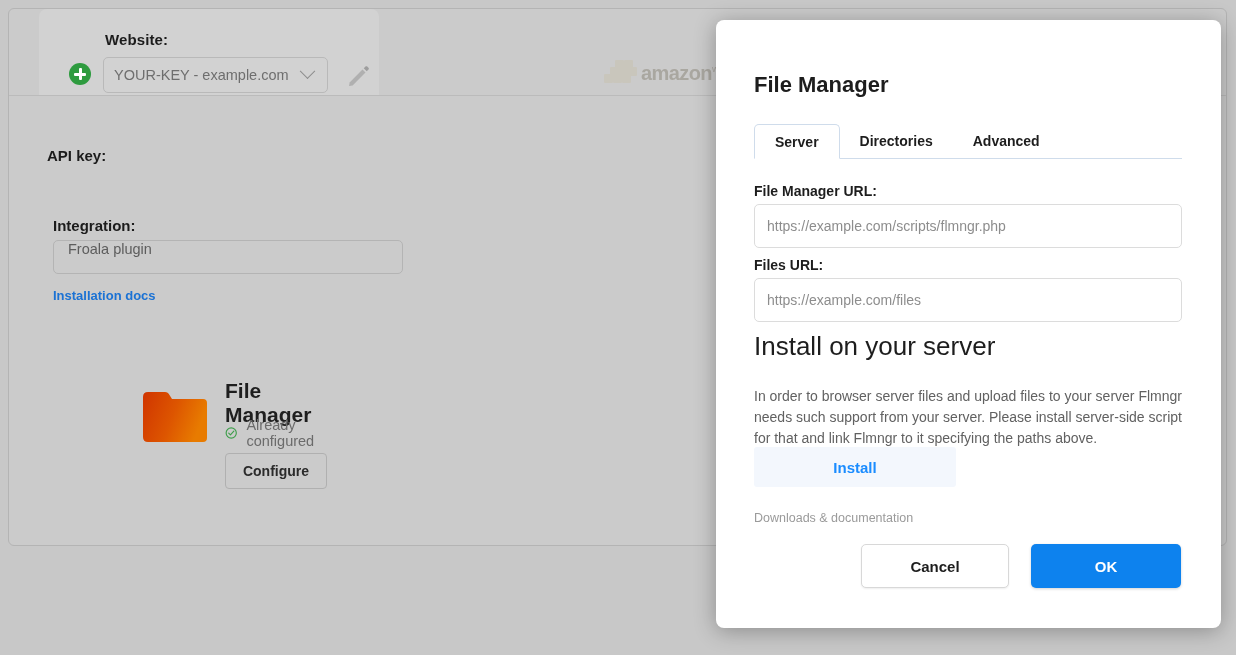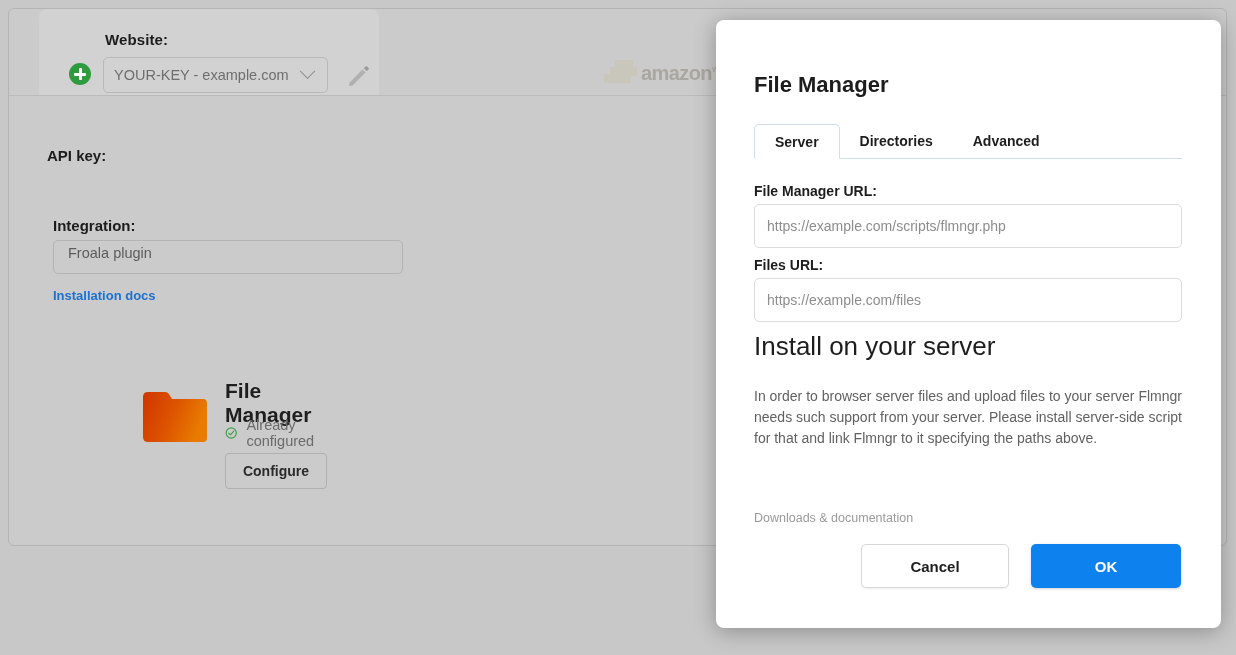--- a/index.html
+++ b/index.html
@@ -178,22 +178,22 @@
     position:absolute; left: 44px; top: 208px;
     font-size: 15px; font-weight: bold; color:#1c1c1c;
   }
   #integration-field {
     position:absolute; left:44px; top:231px;
     width: 350px; height:34px;
     box-sizing:border-box;
     border:1px solid #b4b4b4;
     border-radius:5px;
     background: transparent;
-    display:flex; align-items:flex-start;
-    padding: 4px 14px;
+    display:flex; align-items:flex-end;
+    padding: 16px 14px;
     font-size: 14.5px;
     color: #5d5d5d;
     cursor: pointer;
   }
   #installation-docs {
     position:absolute; left:44px; top:279px;
     font-size: 13px; font-weight:bold;
     color:#1b72d4;
     cursor:pointer;
   }
@@ -441,18 +441,19 @@
 
   <div class="field-label" id="fmurl-label">File Manager URL:</div>
   <input class="text-input" id="fmurl-input" type="text" placeholder="https://example.com/scripts/flmngr.php" style="">
 
   <div class="field-label" id="filesurl-label">Files URL:</div>
   <input class="text-input" id="filesurl-input" type="text" placeholder="https://example.com/files" style="">
 
   <div id="install-heading">Install on your server</div>
   <div id="install-desc">In order to browser server files and upload files to your server Flmngr needs such support from your server. Please install server-side script for that and link Flmngr to it specifying the paths above.</div>
 
+  <button id="install-btn">Install</button>
 
   <div id="downloads-docs">Downloads &amp; documentation</div>
 
   <button id="ok-btn">OK</button>
   <button id="cancel-btn">Cancel</button>
 </div>
 
 </body></html>

